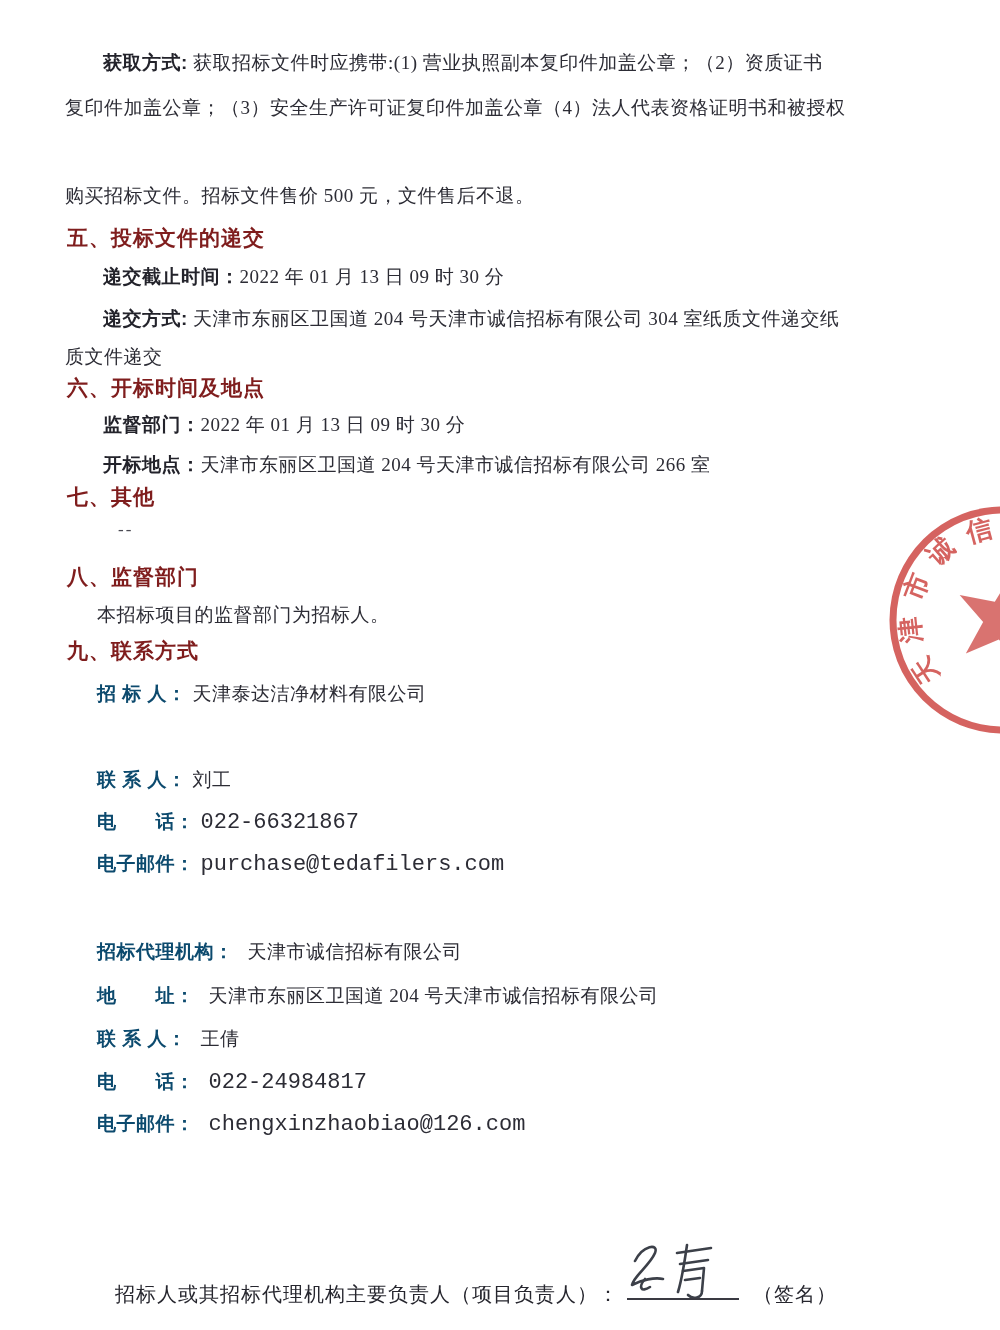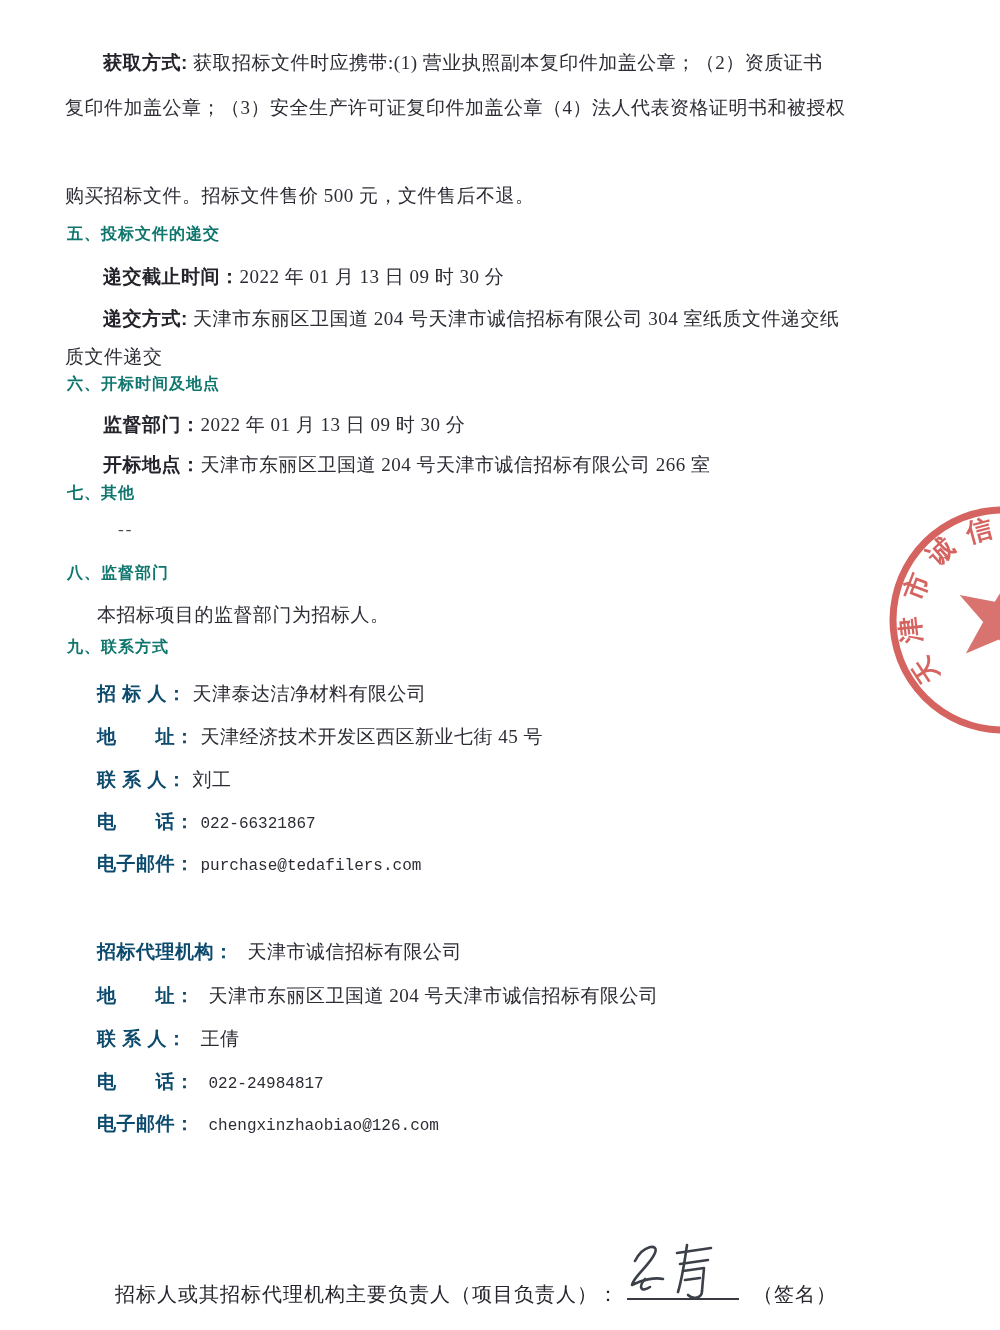--- a/index.html
+++ b/index.html
@@ -10,29 +10,29 @@
     background:#ffffff;
     overflow:hidden;
     font-family:"Liberation Serif","DejaVu Serif",serif;
     color:#2c2c35;
   }
   .line{position:absolute;left:65px;font-size:19px;line-height:1.2;white-space:nowrap;letter-spacing:0.5px;}
   .indent{left:103px;}
   .b{font-weight:bold;font-family:"Liberation Sans","DejaVu Sans",sans-serif;color:#23232b;}
   .hd{
     position:absolute;left:67px;
-    font-size:16px;font-weight:bold;
+    font-size:21px;font-weight:bold;
     font-family:Liberation Mono, monospace;
-    color:#0f766e;letter-spacing:1px;white-space:nowrap;
+    color:#7f1d1d;letter-spacing:1px;white-space:nowrap;
   }
   .row{position:absolute;left:97px;font-size:19px;white-space:nowrap;letter-spacing:0.5px;}
   .row .lbl{font-weight:bold;font-family:"Liberation Sans","DejaVu Sans",sans-serif;color:#0c4a6e;}
   .row .val{margin-left:6px;}
   .row.agency .val{margin-left:14px;}
-  .mono{font-family:"Liberation Mono","DejaVu Sans Mono",monospace;font-size:16px;letter-spacing:0;}
+  .mono{font-family:"Liberation Mono","DejaVu Sans Mono",monospace;font-size:22px;letter-spacing:0;}
   .dashes{position:absolute;left:118px;font-size:17px;color:#4a4a52;letter-spacing:2px;}
   .footer-line{position:absolute;left:115px;top:1275px;font-size:20px;white-space:nowrap;letter-spacing:1px;color:#26262e;}
   .sig-wrap{display:inline-block;position:relative;width:128px;height:26px;vertical-align:baseline;}
   .sig-svg{position:absolute;left:0;top:-38px;}
   .stamp-svg{position:absolute;left:885px;top:468px;pointer-events:none;}
 </style>
 </head>
 <body>
 
 <div class="page">
@@ -52,21 +52,20 @@
 
   <div class="hd" style="top:483px;">七、其他</div>
   <div class="dashes" style="top:520px;">--</div>
 
   <div class="hd" style="top:563px;">八、监督部门</div>
   <div class="line" style="top:604px;left:97px;">本招标项目的监督部门为招标人。</div>
 
   <div class="hd" style="top:637px;">九、联系方式</div>
 
   <div class="row" style="top:681px;"><span class="lbl">招 标 人：</span><span class="val">天津泰达洁净材料有限公司</span></div>
-  <div class="row" style="top:724px;"><span class="lbl">地　　址：</span><span class="val">天津经济技术开发区西区新业七街 45 号</span></div>
   <div class="row" style="top:767px;"><span class="lbl">联 系 人：</span><span class="val">刘工</span></div>
   <div class="row" style="top:809px;"><span class="lbl">电　　话：</span><span class="val mono">022-66321867</span></div>
   <div class="row" style="top:851px;"><span class="lbl">电子邮件：</span><span class="val mono">purchase@tedafilers.com</span></div>
 
   <div class="row agency" style="top:939px;"><span class="lbl">招标代理机构：</span><span class="val">天津市诚信招标有限公司</span></div>
   <div class="row agency" style="top:983px;"><span class="lbl">地　　址：</span><span class="val">天津市东丽区卫国道 204 号天津市诚信招标有限公司</span></div>
   <div class="row agency" style="top:1026px;"><span class="lbl">联 系 人：</span><span class="val">王倩</span></div>
   <div class="row agency" style="top:1069px;"><span class="lbl">电　　话：</span><span class="val mono">022-24984817</span></div>
   <div class="row agency" style="top:1111px;"><span class="lbl">电子邮件：</span><span class="val mono">chengxinzhaobiao@126.com</span></div>
 

